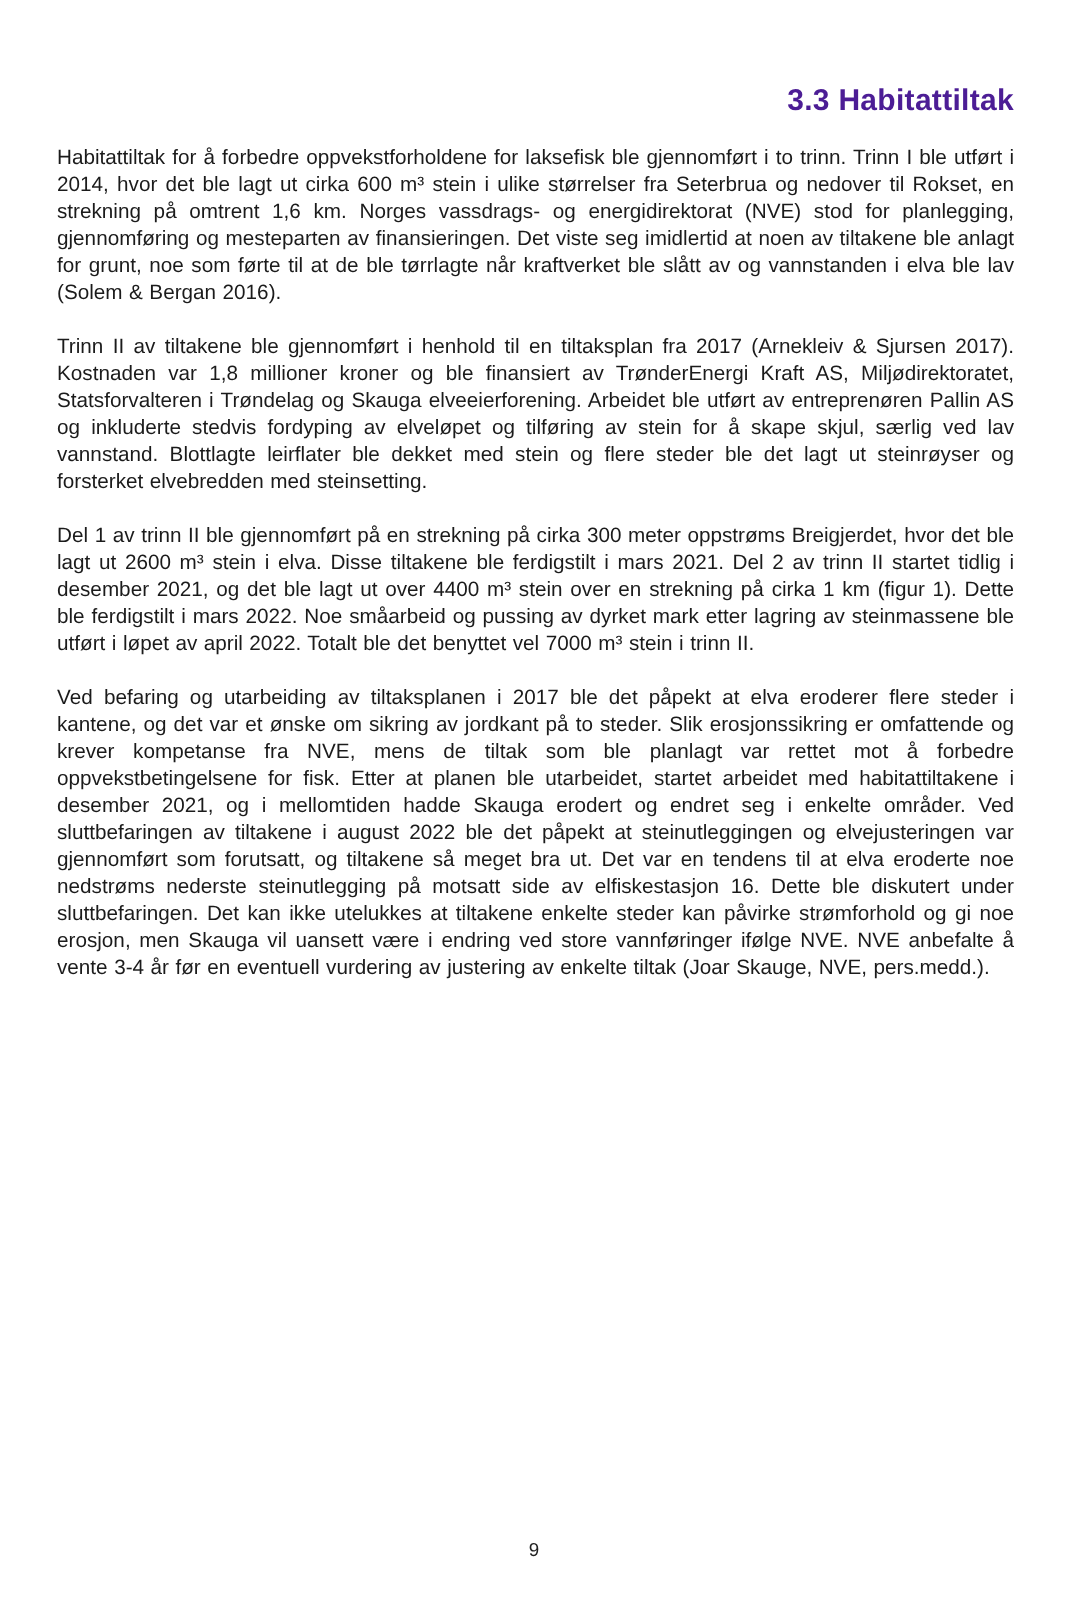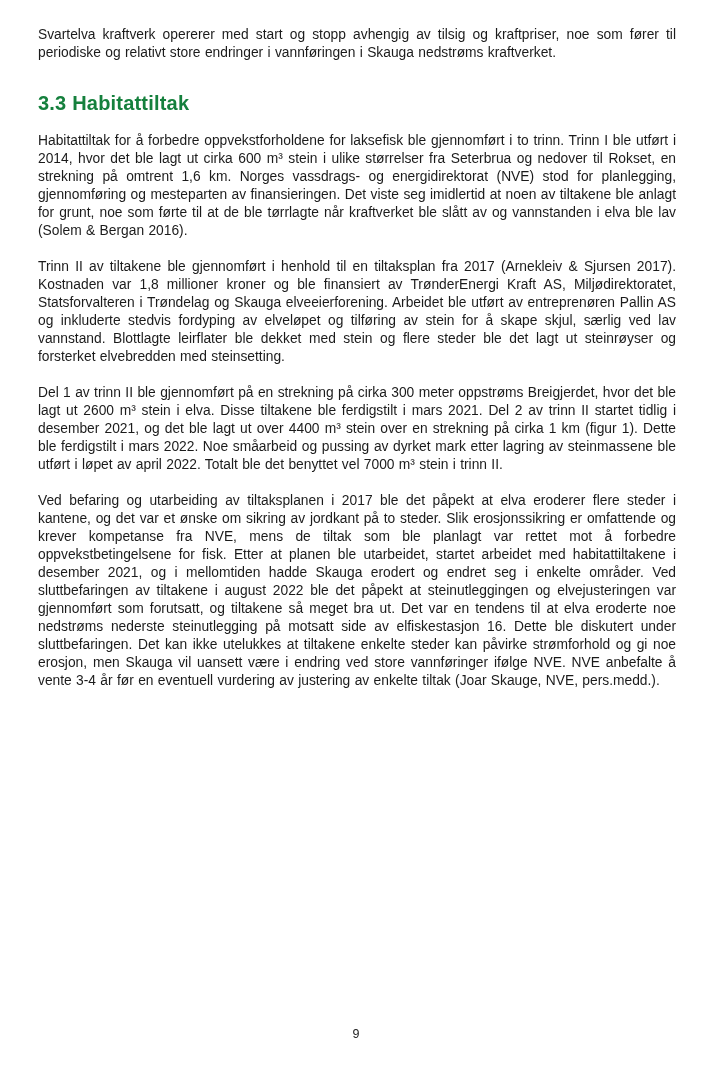--- a/index.html
+++ b/index.html
@@ -27,42 +27,42 @@
     font-size: 13.8px;
     line-height: 18px;
     text-align: justify;
     margin: 0 0 18px 0;
     word-spacing: 0.5px;
   }
   .content h2 {
     font-size: 20px;
     line-height: 24px;
     font-weight: bold;
-    color: #15803d;
+    color: #4c1d95;
     margin: 29px 0 17px 0;
     letter-spacing: 0.2px;
+    text-align: right;
   }
   .footer {
     position: absolute;
     left: 0;
     bottom: 26px;
     width: 100%;
     text-align: center;
   }
   .footer .page-number {
     font-size: 12.5px;
     color: #222222;
   }
 </style>
 </head>
 <body>
 
 <div class="page">
   <div class="content">
-    <p>Svartelva kraftverk opererer med start og stopp avhengig av tilsig og kraftpriser, noe som fører til periodiske og relativt store endringer i vannføringen i Skauga nedstrøms kraftverket.</p>
 
     <h2>3.3 Habitattiltak</h2>
 
     <p>Habitattiltak for å forbedre oppvekstforholdene for laksefisk ble gjennomført i to trinn. Trinn I ble utført i 2014, hvor det ble lagt ut cirka 600 m³ stein i ulike størrelser fra Seterbrua og nedover til Rokset, en strekning på omtrent 1,6 km. Norges vassdrags- og energidirektorat (NVE) stod for planlegging, gjennomføring og mesteparten av finansieringen. Det viste seg imidlertid at noen av tiltakene ble anlagt for grunt, noe som førte til at de ble tørrlagte når kraftverket ble slått av og vannstanden i elva ble lav (Solem &amp; Bergan 2016).</p>
     <p>Trinn II av tiltakene ble gjennomført i henhold til en tiltaksplan fra 2017 (Arnekleiv &amp; Sjursen 2017). Kostnaden var 1,8 millioner kroner og ble finansiert av TrønderEnergi Kraft AS, Miljødirektoratet, Statsforvalteren i Trøndelag og Skauga elveeierforening. Arbeidet ble utført av entreprenøren Pallin AS og inkluderte stedvis fordyping av elveløpet og tilføring av stein for å skape skjul, særlig ved lav vannstand. Blottlagte leirflater ble dekket med stein og flere steder ble det lagt ut steinrøyser og forsterket elvebredden med steinsetting.</p>
     <p>Del 1 av trinn II ble gjennomført på en strekning på cirka 300 meter oppstrøms Breigjerdet, hvor det ble lagt ut 2600 m³ stein i elva. Disse tiltakene ble ferdigstilt i mars 2021. Del 2 av trinn II startet tidlig i desember 2021, og det ble lagt ut over 4400 m³ stein over en strekning på cirka 1 km (figur 1). Dette ble ferdigstilt i mars 2022. Noe småarbeid og pussing av dyrket mark etter lagring av steinmassene ble utført i løpet av april 2022. Totalt ble det benyttet vel 7000 m³ stein i trinn II.</p>
     <p>Ved befaring og utarbeiding av tiltaksplanen i 2017 ble det påpekt at elva eroderer flere steder i kantene, og det var et ønske om sikring av jordkant på to steder. Slik erosjonssikring er omfattende og krever kompetanse fra NVE, mens de tiltak som ble planlagt var rettet mot å forbedre oppvekstbetingelsene for fisk. Etter at planen ble utarbeidet, startet arbeidet med habitattiltakene i desember 2021, og i mellomtiden hadde Skauga erodert og endret seg i enkelte områder. Ved sluttbefaringen av tiltakene i august 2022 ble det påpekt at steinutleggingen og elvejusteringen var gjennomført som forutsatt, og tiltakene så meget bra ut. Det var en tendens til at elva eroderte noe nedstrøms nederste steinutlegging på motsatt side av elfiskestasjon 16. Dette ble diskutert under sluttbefaringen. Det kan ikke utelukkes at tiltakene enkelte steder kan påvirke strømforhold og gi noe erosjon, men Skauga vil uansett være i endring ved store vannføringer ifølge NVE. NVE anbefalte å vente 3-4 år før en eventuell vurdering av justering av enkelte tiltak (Joar Skauge, NVE, pers.medd.).</p>
   </div>
 
   <div class="footer">

